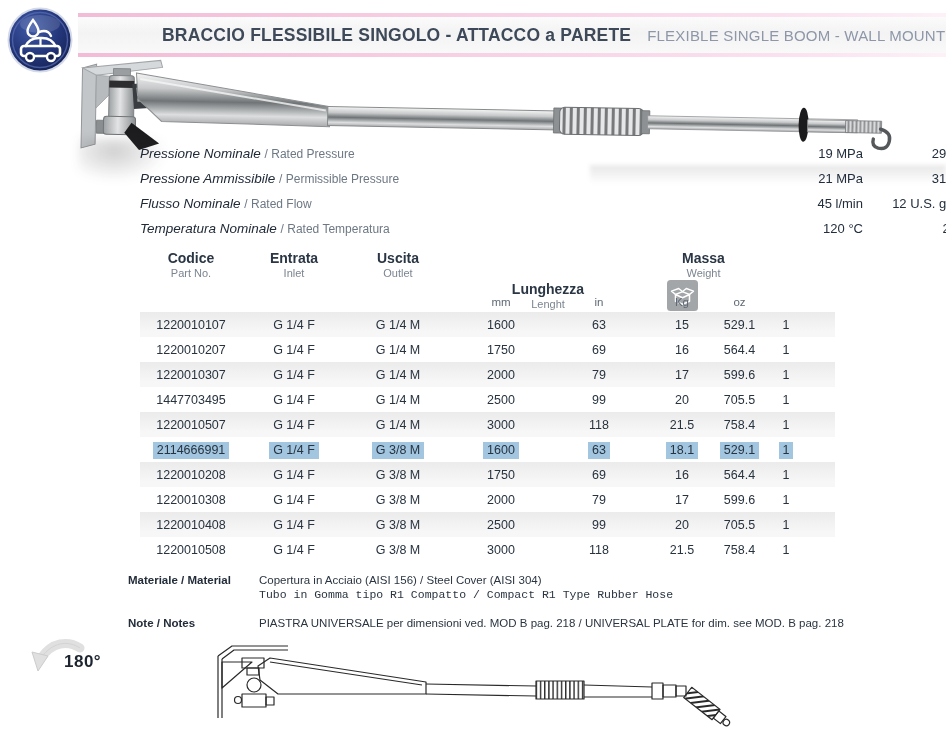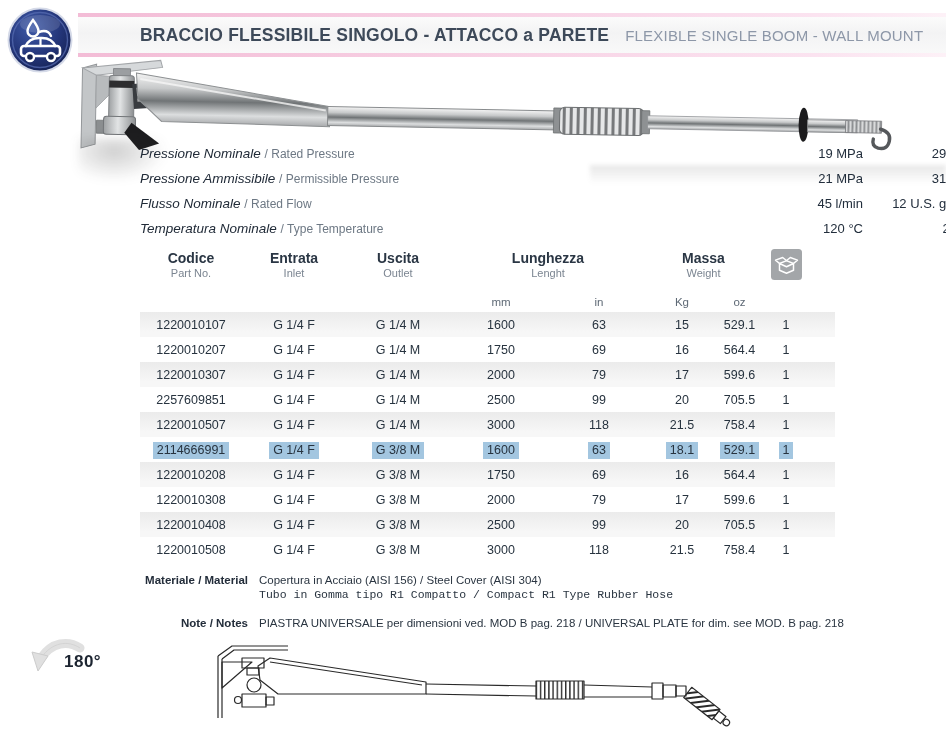--- a/index.html
+++ b/index.html
@@ -18,21 +18,21 @@
     left:78px; top:13px; right:0; height:44px;
     background:linear-gradient(180deg,#fdfdfd 0%,#f3f3f4 45%,#fafafa 100%);
     display:flex; align-items:center;
   }
   .title-bar::before, .title-bar::after {
     content:""; position:absolute; left:0; right:0; height:4px;
     background:linear-gradient(90deg,var(--accent_pink) 0%, #fbe3f0 85%, #fdf1f7 100%);
   }
   .title-bar::before { top:0; }
   .title-bar::after { bottom:0; }
-  .title-it { margin-left:62px; font-size:17.5px; font-weight:bold; letter-spacing:.2px; color:#3d4959; }
+  .title-it { margin-left:84px; font-size:17.5px; font-weight:bold; letter-spacing:.2px; color:#3d4959; }
   .title-en { margin-left:16px; font-size:15px; color:#8d97a8; letter-spacing:.2px; }
 
   
   .photo { left:80px; top:57px; width:835px; height:96px; }
   .shadow-left { left:78px; top:138px; width:90px; height:44px;
     background:radial-gradient(ellipse at 40% 30%, rgba(40,40,40,.22), transparent 70%);
     filter:blur(4px); }
   .shadow-streak { left:590px; top:165px; width:356px; height:24px;
     background:linear-gradient(180deg, rgba(60,60,60,.12), transparent 80%);
     filter:blur(2px); }
@@ -53,21 +53,21 @@
   .pkg-cell { display:flex; justify-content:center; align-items:flex-start; }
   .t-units { left:140px; top:294px; }
   .t-units .c { text-align:center; font-size:11.5px; color:#5f6a76; padding-top:2px; }
   .t-body { left:140px; top:312px; width:695px; }
   .t-row { height:25px; align-items:center; }
   .t-row .c { text-align:center; font-size:12.5px; color:#27333f; }
   .t-row:nth-child(odd) { background:linear-gradient(180deg,#ebebeb 0%,#f7f7f7 80%); }
   .t-row.selected .c span { background:var(--highlight); padding:1px 4px 2px 4px; }
 
   
-  .side-label { position:absolute; left:128px; width:120px; text-align:right;
+  .side-label { position:absolute; left:128px; width:120px; 
     font-size:11.5px; font-weight:bold; color:#232d3a; }
   .side-text  { position:absolute; left:259px; font-size:11.5px; color:#2a3541; white-space:nowrap; }
 
   
   .rot-arrow { left:26px; top:638px; width:62px; height:48px; }
   .rot-text  { left:64px; top:652px; font-size:17px; font-weight:bold; color:#1d2531; letter-spacing:.5px; }
   .drawing   { left:208px; top:642px; width:572px; height:102px; }
 </style>
 </head>
 <body>
@@ -175,45 +175,45 @@
   <span class="spec-val-2">3100 psi</span>
 </div>
 <div class="abs spec-row" style="top:196px;">
   <span class="spec-label-it">Flusso Nominale</span>
   <span class="spec-label-en">/ Rated Flow</span>
   <span class="spec-val-1">45 l/min</span>
   <span class="spec-val-2">12 U.S. gal/min</span>
 </div>
 <div class="abs spec-row" style="top:221px;">
   <span class="spec-label-it">Temperatura Nominale</span>
-  <span class="spec-label-en">/ Type Temperature</span>
+  <span class="spec-label-en">/ Rated Temperatura</span>
   <span class="spec-val-1">120 °C</span>
   <span class="spec-val-2">250  °F</span>
 </div>
 
 <div class="abs t-grid t-head">
   <div class="c">
     <div class="h-it">Codice</div>
     <div class="h-en">Part No.</div>
   </div>
   <div class="c">
     <div class="h-it">Entrata</div>
     <div class="h-en">Inlet</div>
   </div>
   <div class="c">
     <div class="h-it">Uscita</div>
     <div class="h-en">Outlet</div>
   </div>
+  <div class="c" style="grid-column:6 / span 2;">
+    <div class="h-it">Massa</div>
+    <div class="h-en">Weight</div>
+  </div>
   <div class="c" style="grid-column:4 / span 2;">
     <div class="h-it">Lunghezza</div>
     <div class="h-en">Lenght</div>
-  </div>
-  <div class="c" style="grid-column:6 / span 2;">
-    <div class="h-it">Massa</div>
-    <div class="h-en">Weight</div>
   </div>
   <div class="c pkg-cell">
     <svg width="31" height="31" viewBox="0 0 31 31">
       <rect x="0" y="0" width="31" height="31" rx="3.5" fill="#a3a6a9"></rect>
       <path d="M8.5 14.5 l7 3.2 l7 -3.2 v6.8 l-7 3 l-7 -3 Z" fill="none" stroke="#ffffff" stroke-width="1.5" stroke-linejoin="round"></path>
       <path d="M8.5 14.5 l-4 -3.4 l7.2 -2.6 l4 3.2 Z" fill="none" stroke="#ffffff" stroke-width="1.4" stroke-linejoin="round"></path>
       <path d="M22.5 14.5 l4 -3.4 l-7.2 -2.6 l-4 3.2 Z" fill="none" stroke="#ffffff" stroke-width="1.4" stroke-linejoin="round"></path>
     </svg>
   </div>
 </div>
@@ -254,21 +254,21 @@
     <div class="c"><span>1220010307</span></div>
     <div class="c"><span>G 1/4 F</span></div>
     <div class="c"><span>G 1/4 M</span></div>
     <div class="c"><span>2000</span></div>
     <div class="c"><span>79</span></div>
     <div class="c"><span>17</span></div>
     <div class="c"><span>599.6</span></div>
     <div class="c"><span>1</span></div>
   </div>
   <div class="t-grid t-row">
-    <div class="c"><span>2257609851</span></div>
+    <div class="c"><span>1447703495</span></div>
     <div class="c"><span>G 1/4 F</span></div>
     <div class="c"><span>G 1/4 M</span></div>
     <div class="c"><span>2500</span></div>
     <div class="c"><span>99</span></div>
     <div class="c"><span>20</span></div>
     <div class="c"><span>705.5</span></div>
     <div class="c"><span>1</span></div>
   </div>
   <div class="t-grid t-row">
     <div class="c"><span>1220010507</span></div>

